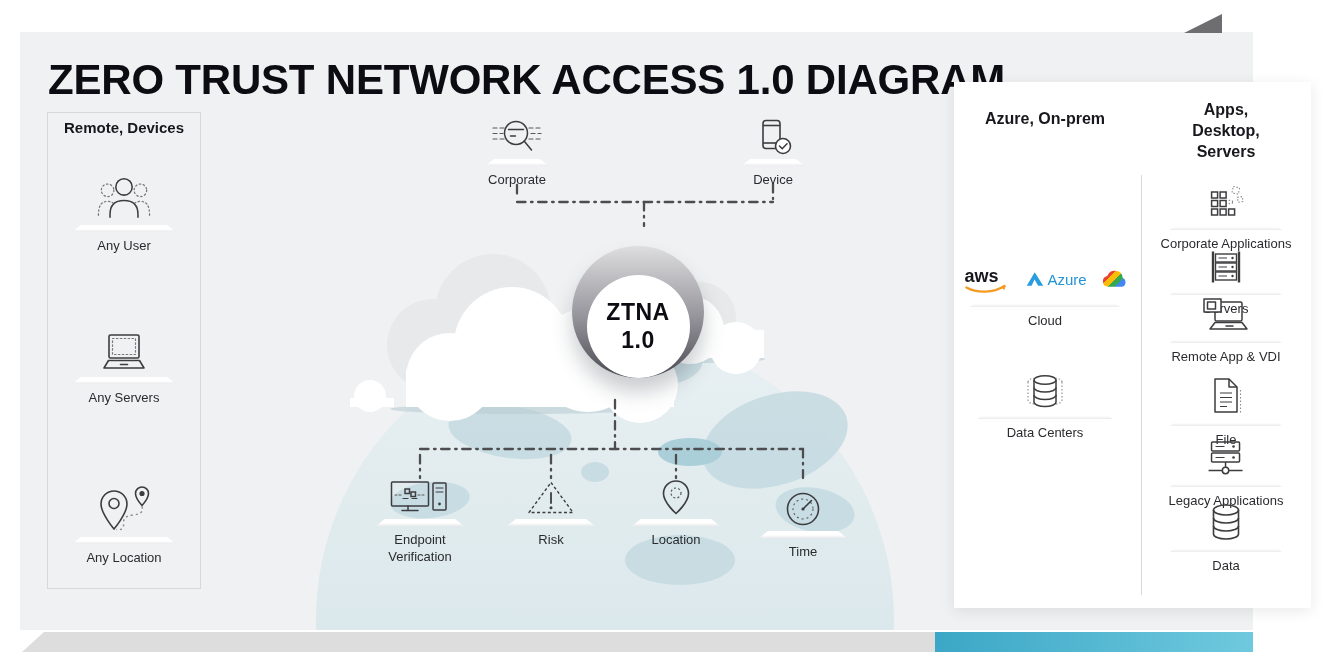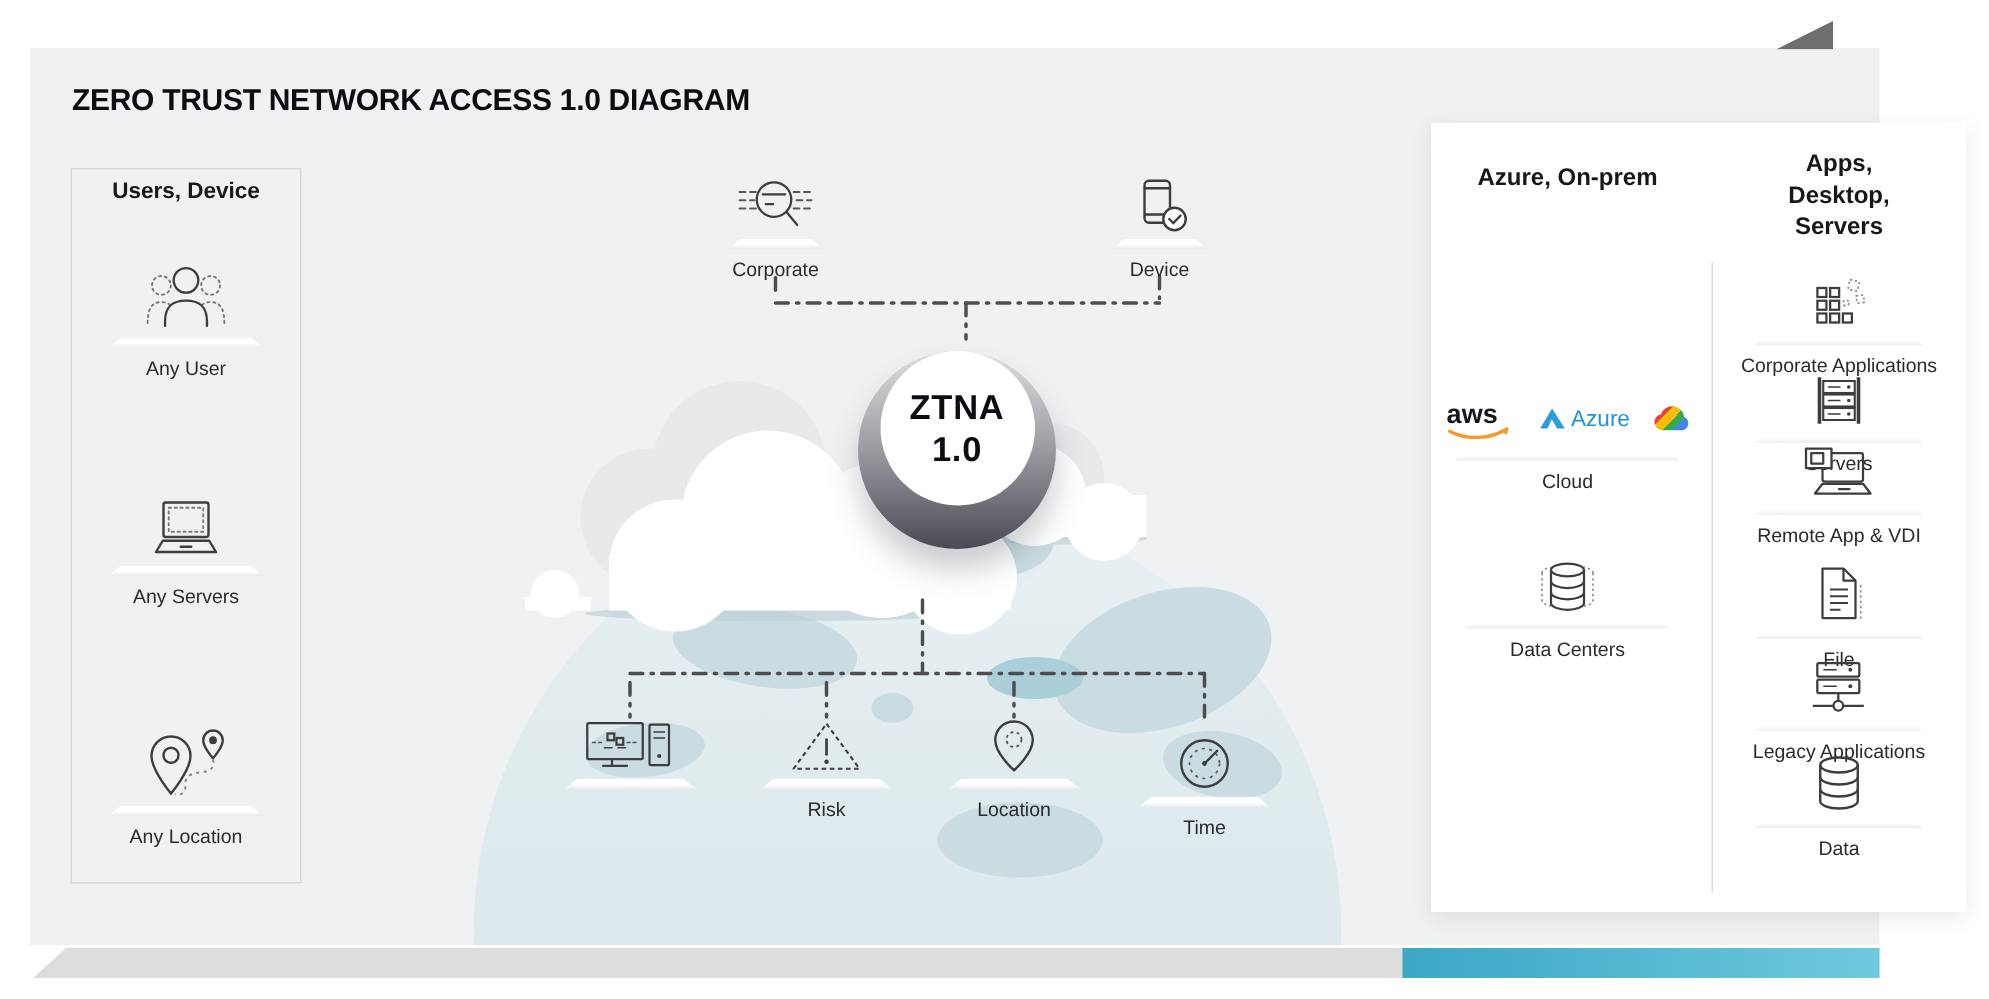--- a/index.html
+++ b/index.html
@@ -1,30 +1,30 @@
 <!DOCTYPE html>
 <html><head>
 <meta charset="utf-8">
 <style>
   html,body{margin:0;padding:0}
   body{width:1326px;height:666px;background:#fff;font-family:"Liberation Sans",sans-serif;position:relative;overflow:hidden}
   .card{position:absolute;left:20px;top:32px;width:1233px;height:598px;background:#f0f1f2}
   .corner-tri{position:absolute;left:1184px;top:14px;width:38px;height:19px;background:#6e6e70;clip-path:polygon(0 100%,100% 100%,100% 0)}
   .bar-gray{position:absolute;left:22px;top:632px;width:1231px;height:20px;background:#dddddd;clip-path:polygon(22px 0,100% 0,100% 100%,0 100%)}
   .bar-teal{position:absolute;left:935px;top:632px;width:318px;height:20px;background:linear-gradient(90deg,#3ba7c6,#6fc9de)}
-  .title{position:absolute;left:48px;top:56px;font-size:20px;font-weight:bold;letter-spacing:-.2px;color:#0c0c12;white-space:nowrap}
+  .title{position:absolute;left:48px;top:56px;font-size:42px;font-weight:bold;letter-spacing:-.2px;color:#0c0c12;white-space:nowrap}
   .lpanel{position:absolute;left:47px;top:112px;width:154px;height:477px;border:1px solid #d7d8d9;box-sizing:border-box}
   .panel-h{position:absolute;transform:translateX(-50%);text-align:center;font-weight:bold;font-size:15px;color:#17171c;white-space:nowrap}
   .rp-h{position:absolute;transform:translateX(-50%);text-align:center;font-weight:bold;font-size:16px;color:#17171c;line-height:21px;white-space:nowrap}
   .node{position:absolute;display:flex;flex-direction:column;align-items:center;transform:translateX(-50%)}
   .node svg{display:block}
   .shelf{height:7px;margin-top:4px;background:linear-gradient(180deg,#ffffff 55%,#ebebed);clip-path:polygon(9px 0,calc(100% - 9px) 0,100% 100%,0 100%);filter:drop-shadow(0 3px 2px rgba(110,118,124,.55))}
   .lbl{margin-top:6px;font-size:13px;color:#2b2b2f;text-align:center;line-height:1.3;white-space:nowrap}
   .lbl.wrap{white-space:normal;width:116px}
-  .hub{position:absolute;left:572px;top:234px;width:132px;height:132px;border-radius:50%;background:linear-gradient(180deg,#dededf 0%,#98979e 52%,#4b4a53 100%);display:flex;align-items:flex-start;justify-content:center;box-shadow:0 14px 20px rgba(80,90,95,.30);z-index:3}
+  .hub{position:absolute;left:572px;top:246px;width:132px;height:132px;border-radius:50%;background:linear-gradient(180deg,#dededf 0%,#98979e 52%,#4b4a53 100%);display:flex;align-items:flex-end;justify-content:center;box-shadow:0 14px 20px rgba(80,90,95,.30);z-index:3}
   .hub-in{width:103px;height:103px;border-radius:50%;background:#fff;display:flex;flex-direction:column;align-items:center;justify-content:center;font-weight:bold;font-size:23px;letter-spacing:.5px;color:#0c0c12;line-height:1.2}
   .rpanel{position:absolute;left:954px;top:82px;width:357px;height:526px;background:#fff;box-shadow:0 3px 14px rgba(0,0,0,.09);z-index:2}
   .divider{position:absolute;left:1141px;top:175px;width:1px;height:420px;background:#d9dadb;z-index:3}
   .prov-row{display:flex;align-items:center;gap:15px;height:34px}
   .az{display:flex;align-items:center;gap:3px}
   .az-t{font-size:15px;color:#2193d6}
   .z3{z-index:3}
   #scene{position:absolute;left:0;top:0;z-index:1}
 </style>
 </head>
@@ -89,21 +89,21 @@
       <path d="M551 455 V478"></path>
       <path d="M676 455 V478"></path>
       <path d="M803 449 V478"></path>
     </g>
   </g>
 </svg>
 
 <div class="title">ZERO TRUST NETWORK ACCESS 1.0 DIAGRAM</div>
 
 <div class="lpanel"></div>
-<div class="panel-h z3" style="left:124px;top:119px">Users, Device</div>
+<div class="panel-h z3" style="left:124px;top:119px">Remote, Devices</div>
 
 <div class="node z3" style="left:124px;top:175px">
   <svg width="54" height="46" viewBox="0 0 56 46">
     <g stroke="#3d3d40" stroke-width="1.6" fill="none" stroke-linecap="round">
       <g stroke="#77777a" stroke-width="1.3" stroke-dasharray="1.5 2.6">
         <circle cx="11" cy="15" r="6.5"></circle>
           <path d="M1.5 41 C1.5 30 5 26.5 11 26.5 C14 26.5 16 27.5 17.5 29"></path>
         <circle cx="45" cy="15" r="6.5"></circle>
           <path d="M54.5 41 C54.5 30 51 26.5 45 26.5 C42 26.5 40 27.5 38.5 29"></path>
       </g>
@@ -198,20 +198,21 @@
         <rect x="21" y="13" width="4.5" height="4.5"></rect>
       <path d="M13 19.5 H18" stroke-width="1.1"></path>
         <path d="M22 19.5 H27" stroke-width="1.1"></path>
       <rect x="43" y="4" width="13" height="27" rx="1"></rect>
       <path d="M46 9 H53" stroke-width="1.1"></path>
         <path d="M46 13 H53" stroke-width="1.1"></path>
       <circle cx="49.5" cy="25" r="1.4" fill="#3d3d40" stroke="none"></circle>
     </g>
   </svg>
   <div class="shelf" style="width:88px"></div>
+  <div class="lbl wrap">Endpoint Verification</div>
 </div>
 
 <div class="node z3" style="left:551px;top:479px">
   <svg width="52" height="36" viewBox="0 0 52 36">
     <g fill="none" stroke="#3d3d40" stroke-linejoin="round">
       <path d="M26 3.5 L48 33.5 H4 Z" stroke-width="1.4" stroke-dasharray="3 2.4"></path>
       <path d="M26 14 V24" stroke-width="1.8" stroke-linecap="round"></path>
       <circle cx="26" cy="28.8" r="1.5" fill="#3d3d40" stroke="none"></circle>
     </g>
   </svg>

